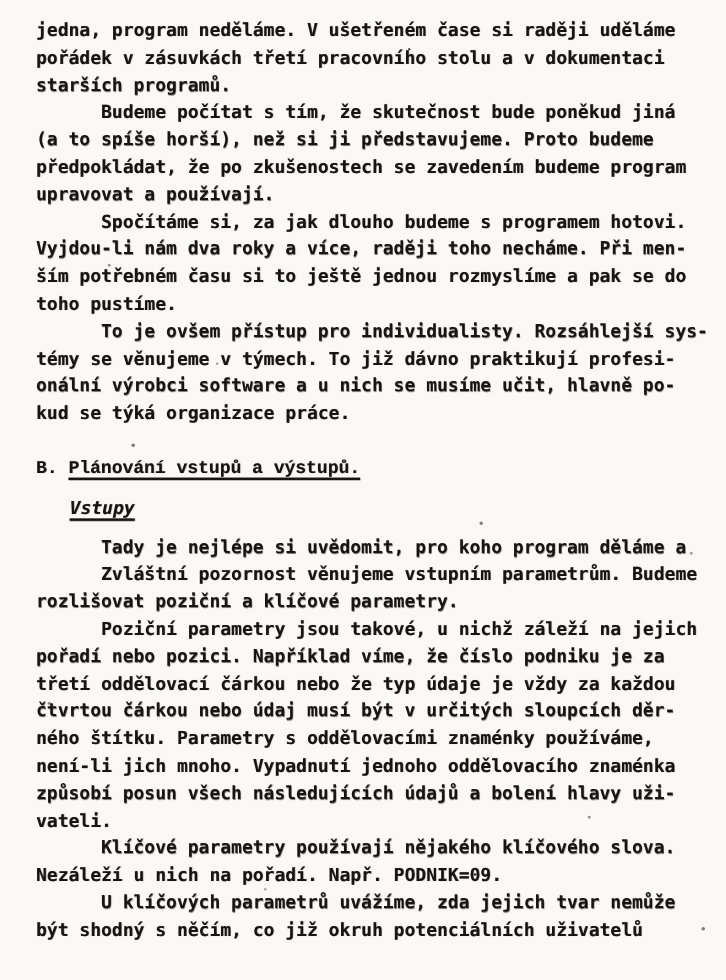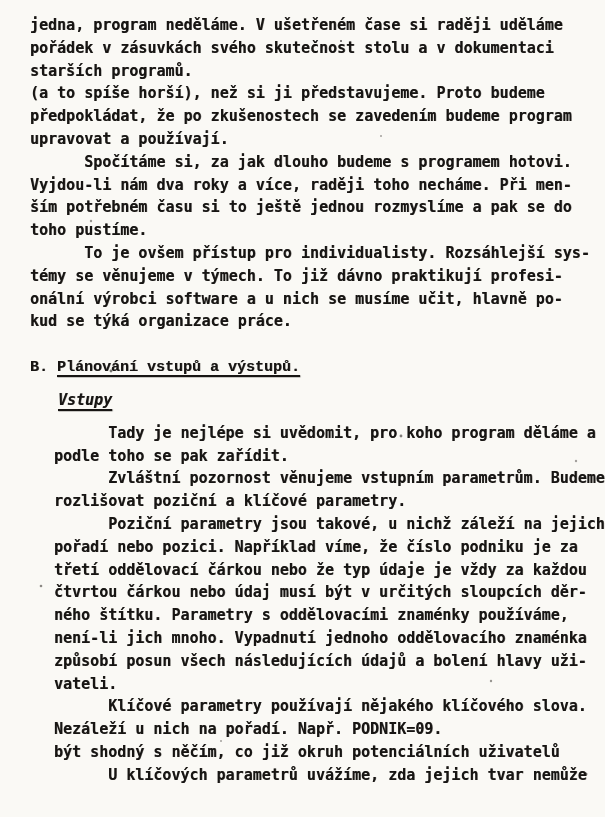--- a/index.html
+++ b/index.html
@@ -36,21 +36,20 @@
   .subheading-line {
     margin-top: 9px;
     margin-left: 28px;
     height: 22.8px;
     line-height: 22.8px;
     white-space: pre;
     font-style: italic;
   }
   .bottom-block {
     margin-top: 10px;
-    margin-left: 24px;
   }
   .u {
     text-decoration: underline;
     text-decoration-thickness: 2px;
     text-underline-offset: 4px;
   }
   
   .noise {
     position: absolute;
     top: 40px;
@@ -75,50 +74,50 @@
   }
 </style>
 </head>
 <body>
 
 <div class="page">
   <div class="noise"></div>
 
   <div id="top-lines">
       <div class="line">jedna, program neděláme. V ušetřeném čase si raději uděláme</div>
-      <div class="line">pořádek v zásuvkách svého skutečnost stolu a v dokumentaci</div>
+      <div class="line">pořádek v zásuvkách třetí pracovního stolu a v dokumentaci</div>
       <div class="line">starších programů.</div>
+      <div class="line">      Budeme počítat s tím, že skutečnost bude poněkud jiná</div>
       <div class="line">(a to spíše horší), než si ji představujeme. Proto budeme</div>
       <div class="line">předpokládat, že po zkušenostech se zavedením budeme program</div>
       <div class="line">upravovat a používají.</div>
       <div class="line">      Spočítáme si, za jak dlouho budeme s programem hotovi.</div>
       <div class="line">Vyjdou-li nám dva roky a více, raději toho necháme. Při men-</div>
       <div class="line">ším potřebném času si to ještě jednou rozmyslíme a pak se do</div>
       <div class="line">toho pustíme.</div>
       <div class="line">      To je ovšem přístup pro individualisty. Rozsáhlejší sys-</div>
       <div class="line">témy se věnujeme v týmech. To již dávno praktikují profesi-</div>
       <div class="line">onální výrobci software a u nich se musíme učit, hlavně po-</div>
       <div class="line">kud se týká organizace práce.</div>
     </div>
 
   <div class="heading-line"><span>B. </span><span class="u">Plánování vstupů a výstupů.</span></div>
 
   <div class="subheading-line"><span class="u">Vstupy</span></div>
 
   <div id="bottom-lines" class="bottom-block">
       <div class="line">      Tady je nejlépe si uvědomit, pro koho program děláme a</div>
-      <div class="line">podle toho se pak zařídit.</div>
       <div class="line">      Zvláštní pozornost věnujeme vstupním parametrům. Budeme</div>
       <div class="line">rozlišovat poziční a klíčové parametry.</div>
       <div class="line">      Poziční parametry jsou takové, u nichž záleží na jejich</div>
       <div class="line">pořadí nebo pozici. Například víme, že číslo podniku je za</div>
       <div class="line">třetí oddělovací čárkou nebo že typ údaje je vždy za každou</div>
       <div class="line">čtvrtou čárkou nebo údaj musí být v určitých sloupcích děr-</div>
       <div class="line">ného štítku. Parametry s oddělovacími znaménky používáme,</div>
       <div class="line">není-li jich mnoho. Vypadnutí jednoho oddělovacího znaménka</div>
       <div class="line">způsobí posun všech následujících údajů a bolení hlavy uži-</div>
       <div class="line">vateli.</div>
       <div class="line">      Klíčové parametry používají nějakého klíčového slova.</div>
       <div class="line">Nezáleží u nich na pořadí. Např. PODNIK=09.</div>
+      <div class="line">      U klíčových parametrů uvážíme, zda jejich tvar nemůže</div>
       <div class="line">být shodný s něčím, co již okruh potenciálních uživatelů</div>
-      <div class="line">      U klíčových parametrů uvážíme, zda jejich tvar nemůže</div>
     </div>
 </div>
 
 </body></html>

